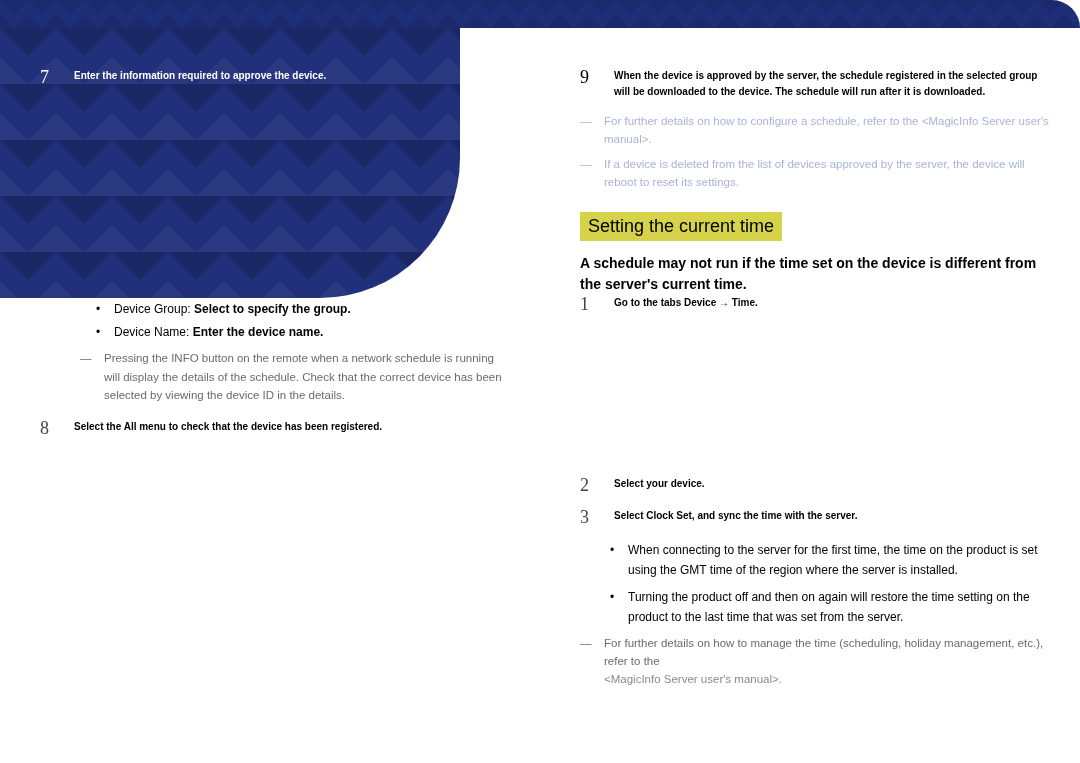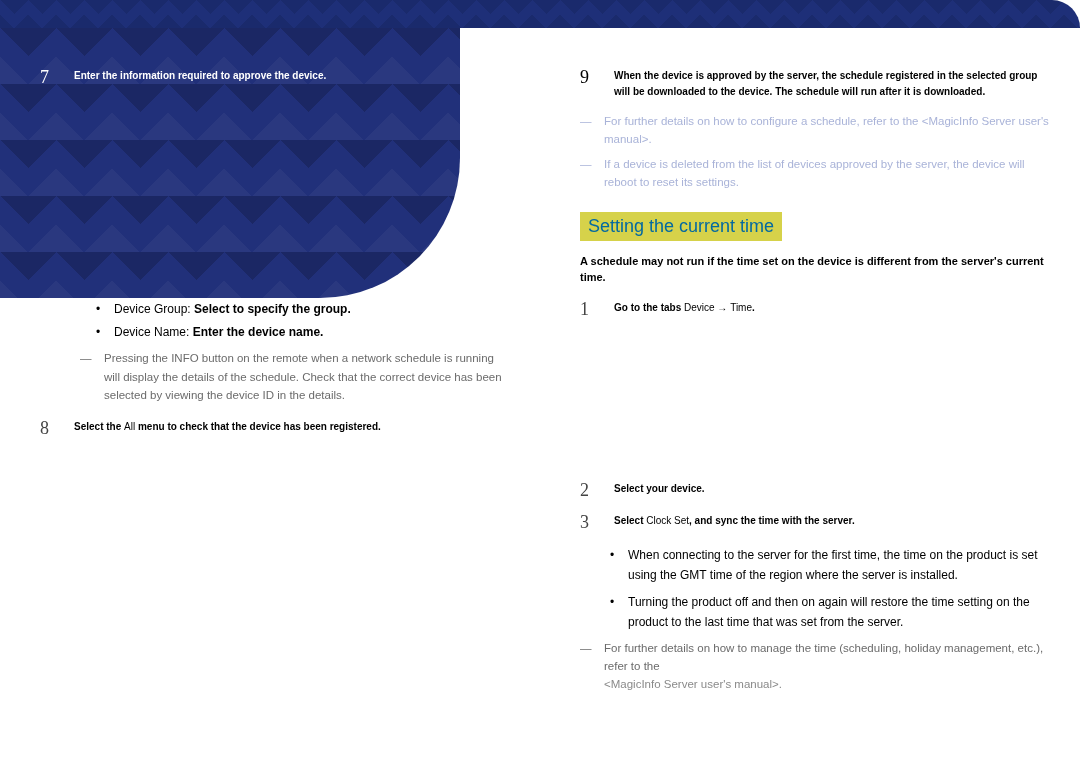--- a/index.html
+++ b/index.html
@@ -78,34 +78,34 @@
   }
   .dash-note.right { margin-left: 0; }
   .dash-note .dash { flex: 0 0 14px; }
   .dash-note .light-on-blue { color: #a9b3d8; }
   .ref { color: #8a8a8a; }
   .kw { font-weight: 400; margin-top: 44px; }
 
   .section-title {
     display: inline-block;
     background: #d6d24a;
-    color: #0369a1;
+    color: #000000;
     font-size: 18px;
     padding: 4px 8px;
     margin: 6px 0 12px 0;
     font-weight: 400;
   }
 
-  .lead { font-size: 11px; font-weight: 700; margin-bottom: 14px; line-height: 1.5; }
+  .lead { font-size: 14px; font-weight: 700; line-height: 1.5; }
 
   .gap { height: 150px; }
 
   .sub-bullets.tight li { font-weight: 400; line-height: 1.7; margin-bottom: 6px; }
 
-  .inline-kw { font-weight: 400; }
+  .inline-kw { font-weight: 700; }
 </style>
 </head>
 <body>
 
 <div class="top-band"></div>
 
 <div class="page">
 
   <div class="col-left">
     <div class="hero"></div>

